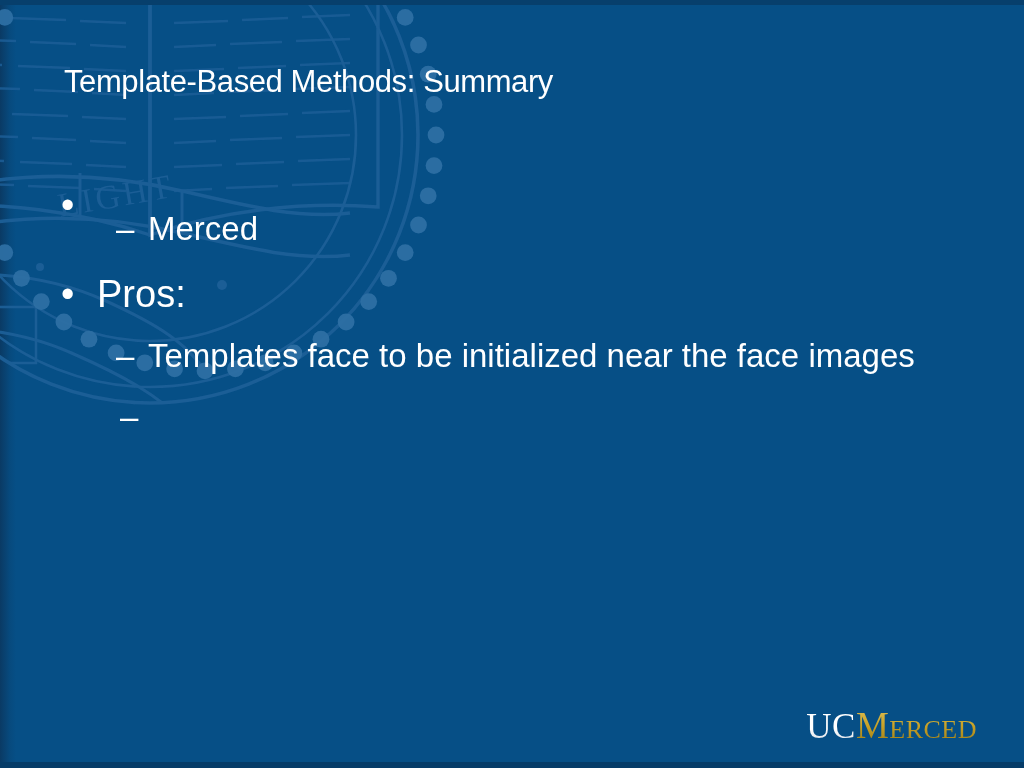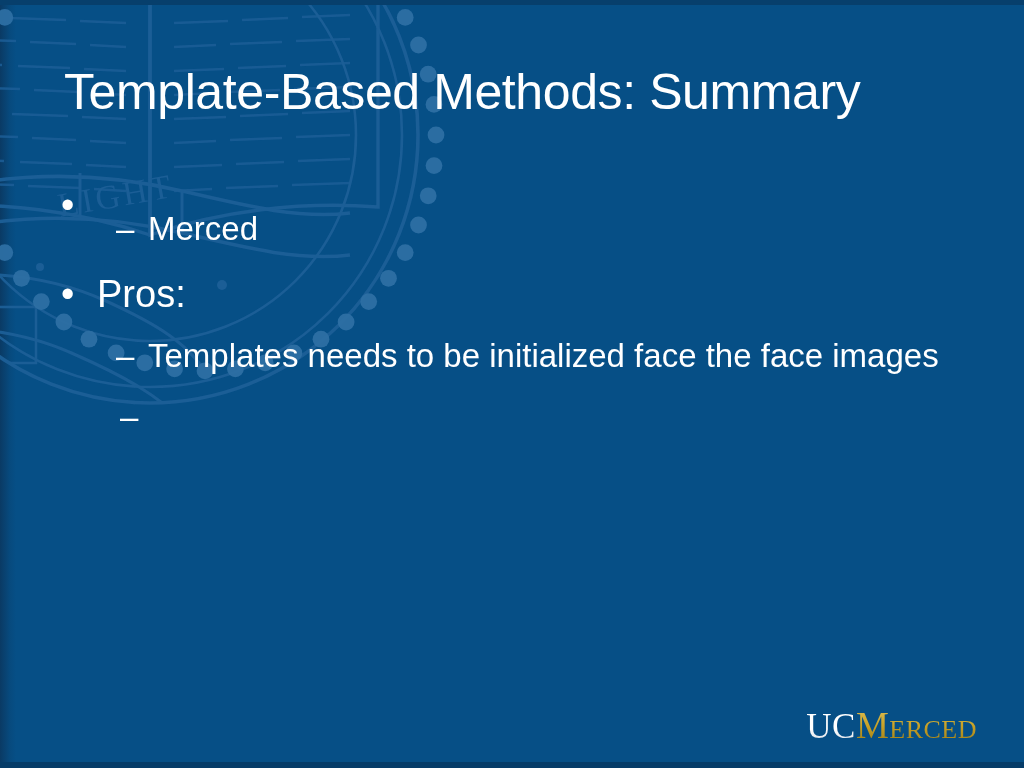--- a/index.html
+++ b/index.html
@@ -56,21 +56,21 @@
   }
   #seal-watermark svg { display: block; width: 100%; height: 100%; }
 
   
   #title {
     position: absolute;
     left: 64px;
     top: 66px;
     width: 900px;
     color: #ffffff;
-    font-size: 50px;
+    font-size: 31px;
     font-weight: 400;
     letter-spacing: -0.4px;
     line-height: 1.05;
     white-space: nowrap;
   }
 
   
   #body {
     position: absolute;
     left: 0;
@@ -315,21 +315,21 @@
 
     <div class="lvl1">
       <span class="marker">•</span>
       <span>Pros:</span>
     </div>
 
     <div class="sp-c"></div>
 
     <div class="lvl2">
       <span class="marker">–</span>
-      <span>Templates needs to be initialized face the face images</span>
+      <span>Templates face to be initialized near the face images</span>
     </div>
 
     <div class="sp-d"></div>
 
     <div class="lvl2 indent-b">
       <span class="marker">–</span>
     </div>
 
   </div>
 

